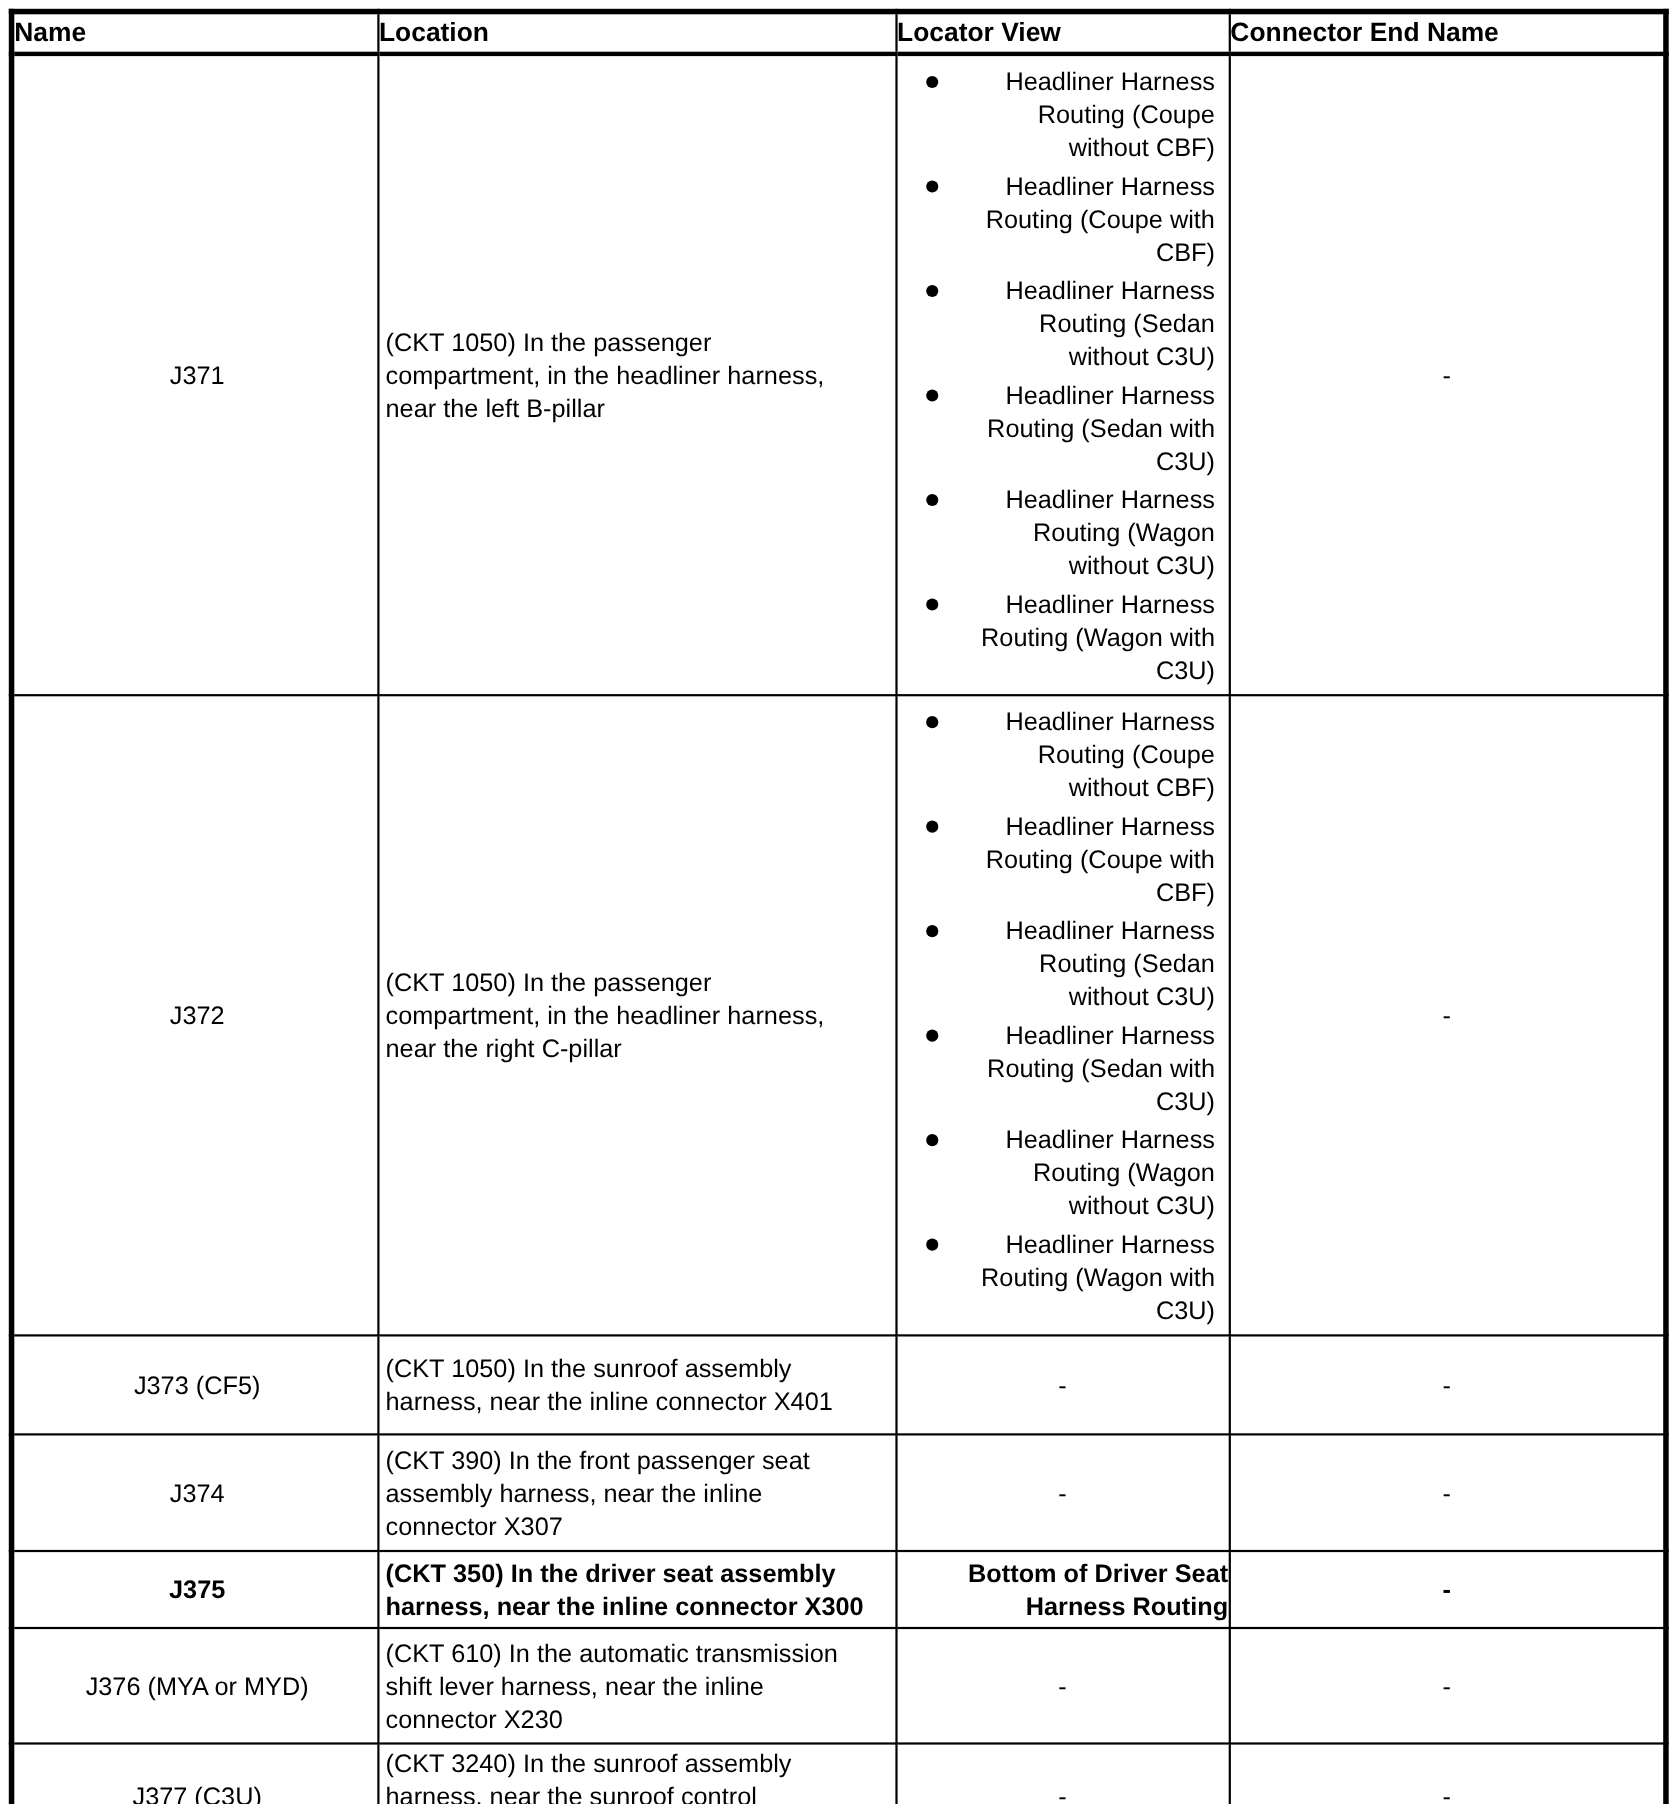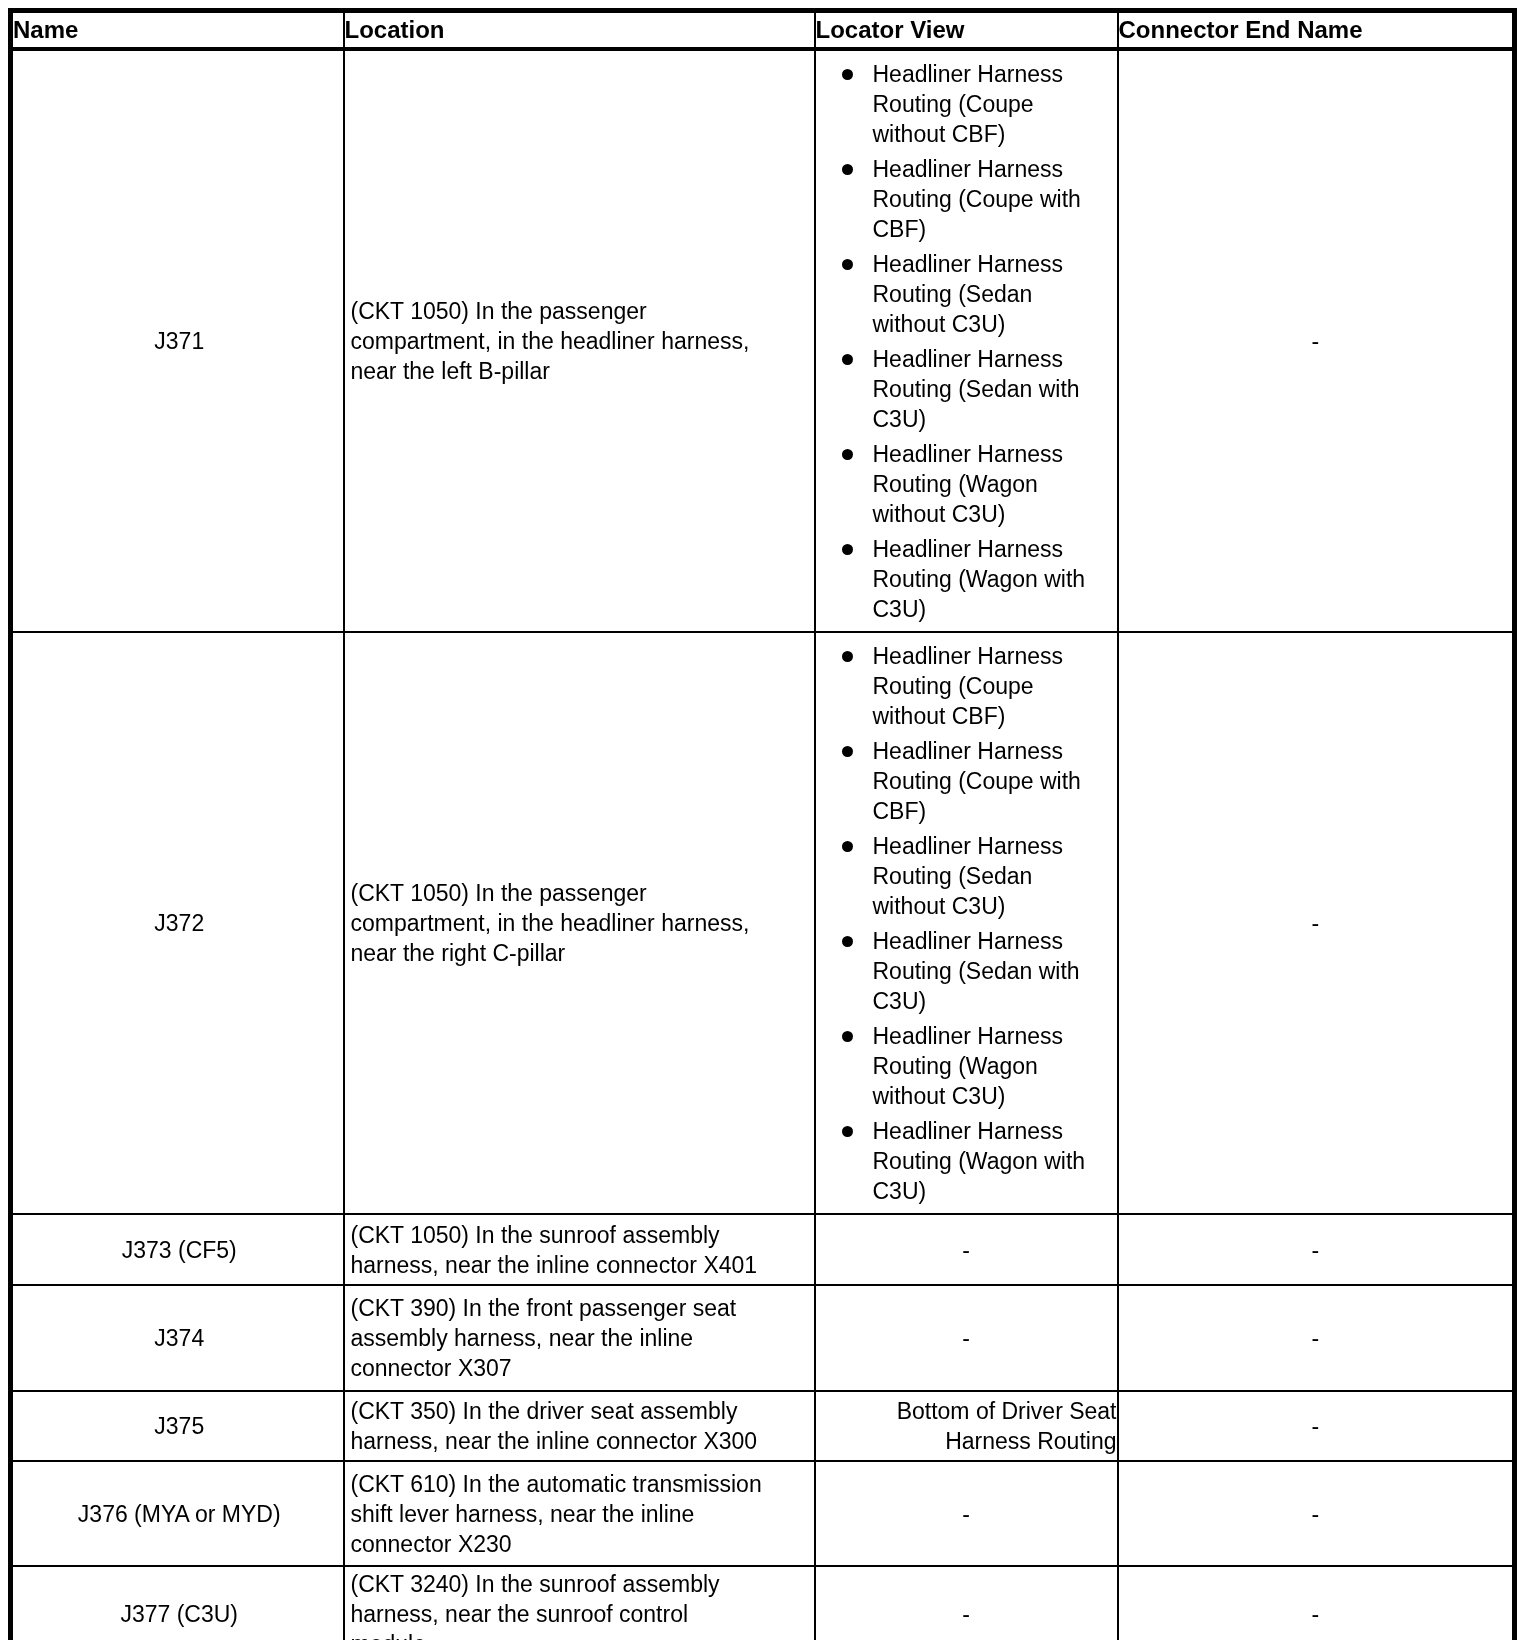--- a/index.html
+++ b/index.html
@@ -20,38 +20,39 @@
   th, td { border: 2px solid #000000; overflow: hidden; }
   thead th {
     border-bottom: 4px solid #000000;
     font-size: 24px; font-weight: bold;
     text-align: left; vertical-align: middle;
     padding: 2px 0;
   }
   tr.h-head  { height: 38px; }
   tr.h-j371  { height: 566px; }
   tr.h-j372  { height: 568px; }
-  tr.h-j373  { height: 71px; }
+  tr.h-j373  { height: 90px; }
   tr.h-j374  { height: 106px; }
-  tr.h-j375  { height: 70px; }
+  tr.h-j375  { height: 70px; font-weight: bold; }
   tr.h-j376  { height: 105px; }
   tr.h-j377  { height: 98px; }
 
   td.name {
     text-align: center; vertical-align: middle;
     padding: 2px 2px 2px 5px;
   }
   td.loc {
     text-align: left; vertical-align: middle;
     padding: 2px 0 2px 6px;
     white-space: pre-line;
   }
   td.cell-list {
     vertical-align: top;
     padding: 8px 2px 2px 26px;
+    text-align: right;
   }
   ul.loclist { list-style: none; margin: 0; padding: 0; }
   ul.loclist li { display: flex; margin: 0 0 5px 0; }
   .blt {
     flex: none; width: 11px; height: 11px;
     border-radius: 50%; background: #000000;
     margin: 10px 20px 0 0;
   }
   .blt-text { white-space: pre-line; width: 232px; }
   td.dash { text-align: center; vertical-align: middle; }

